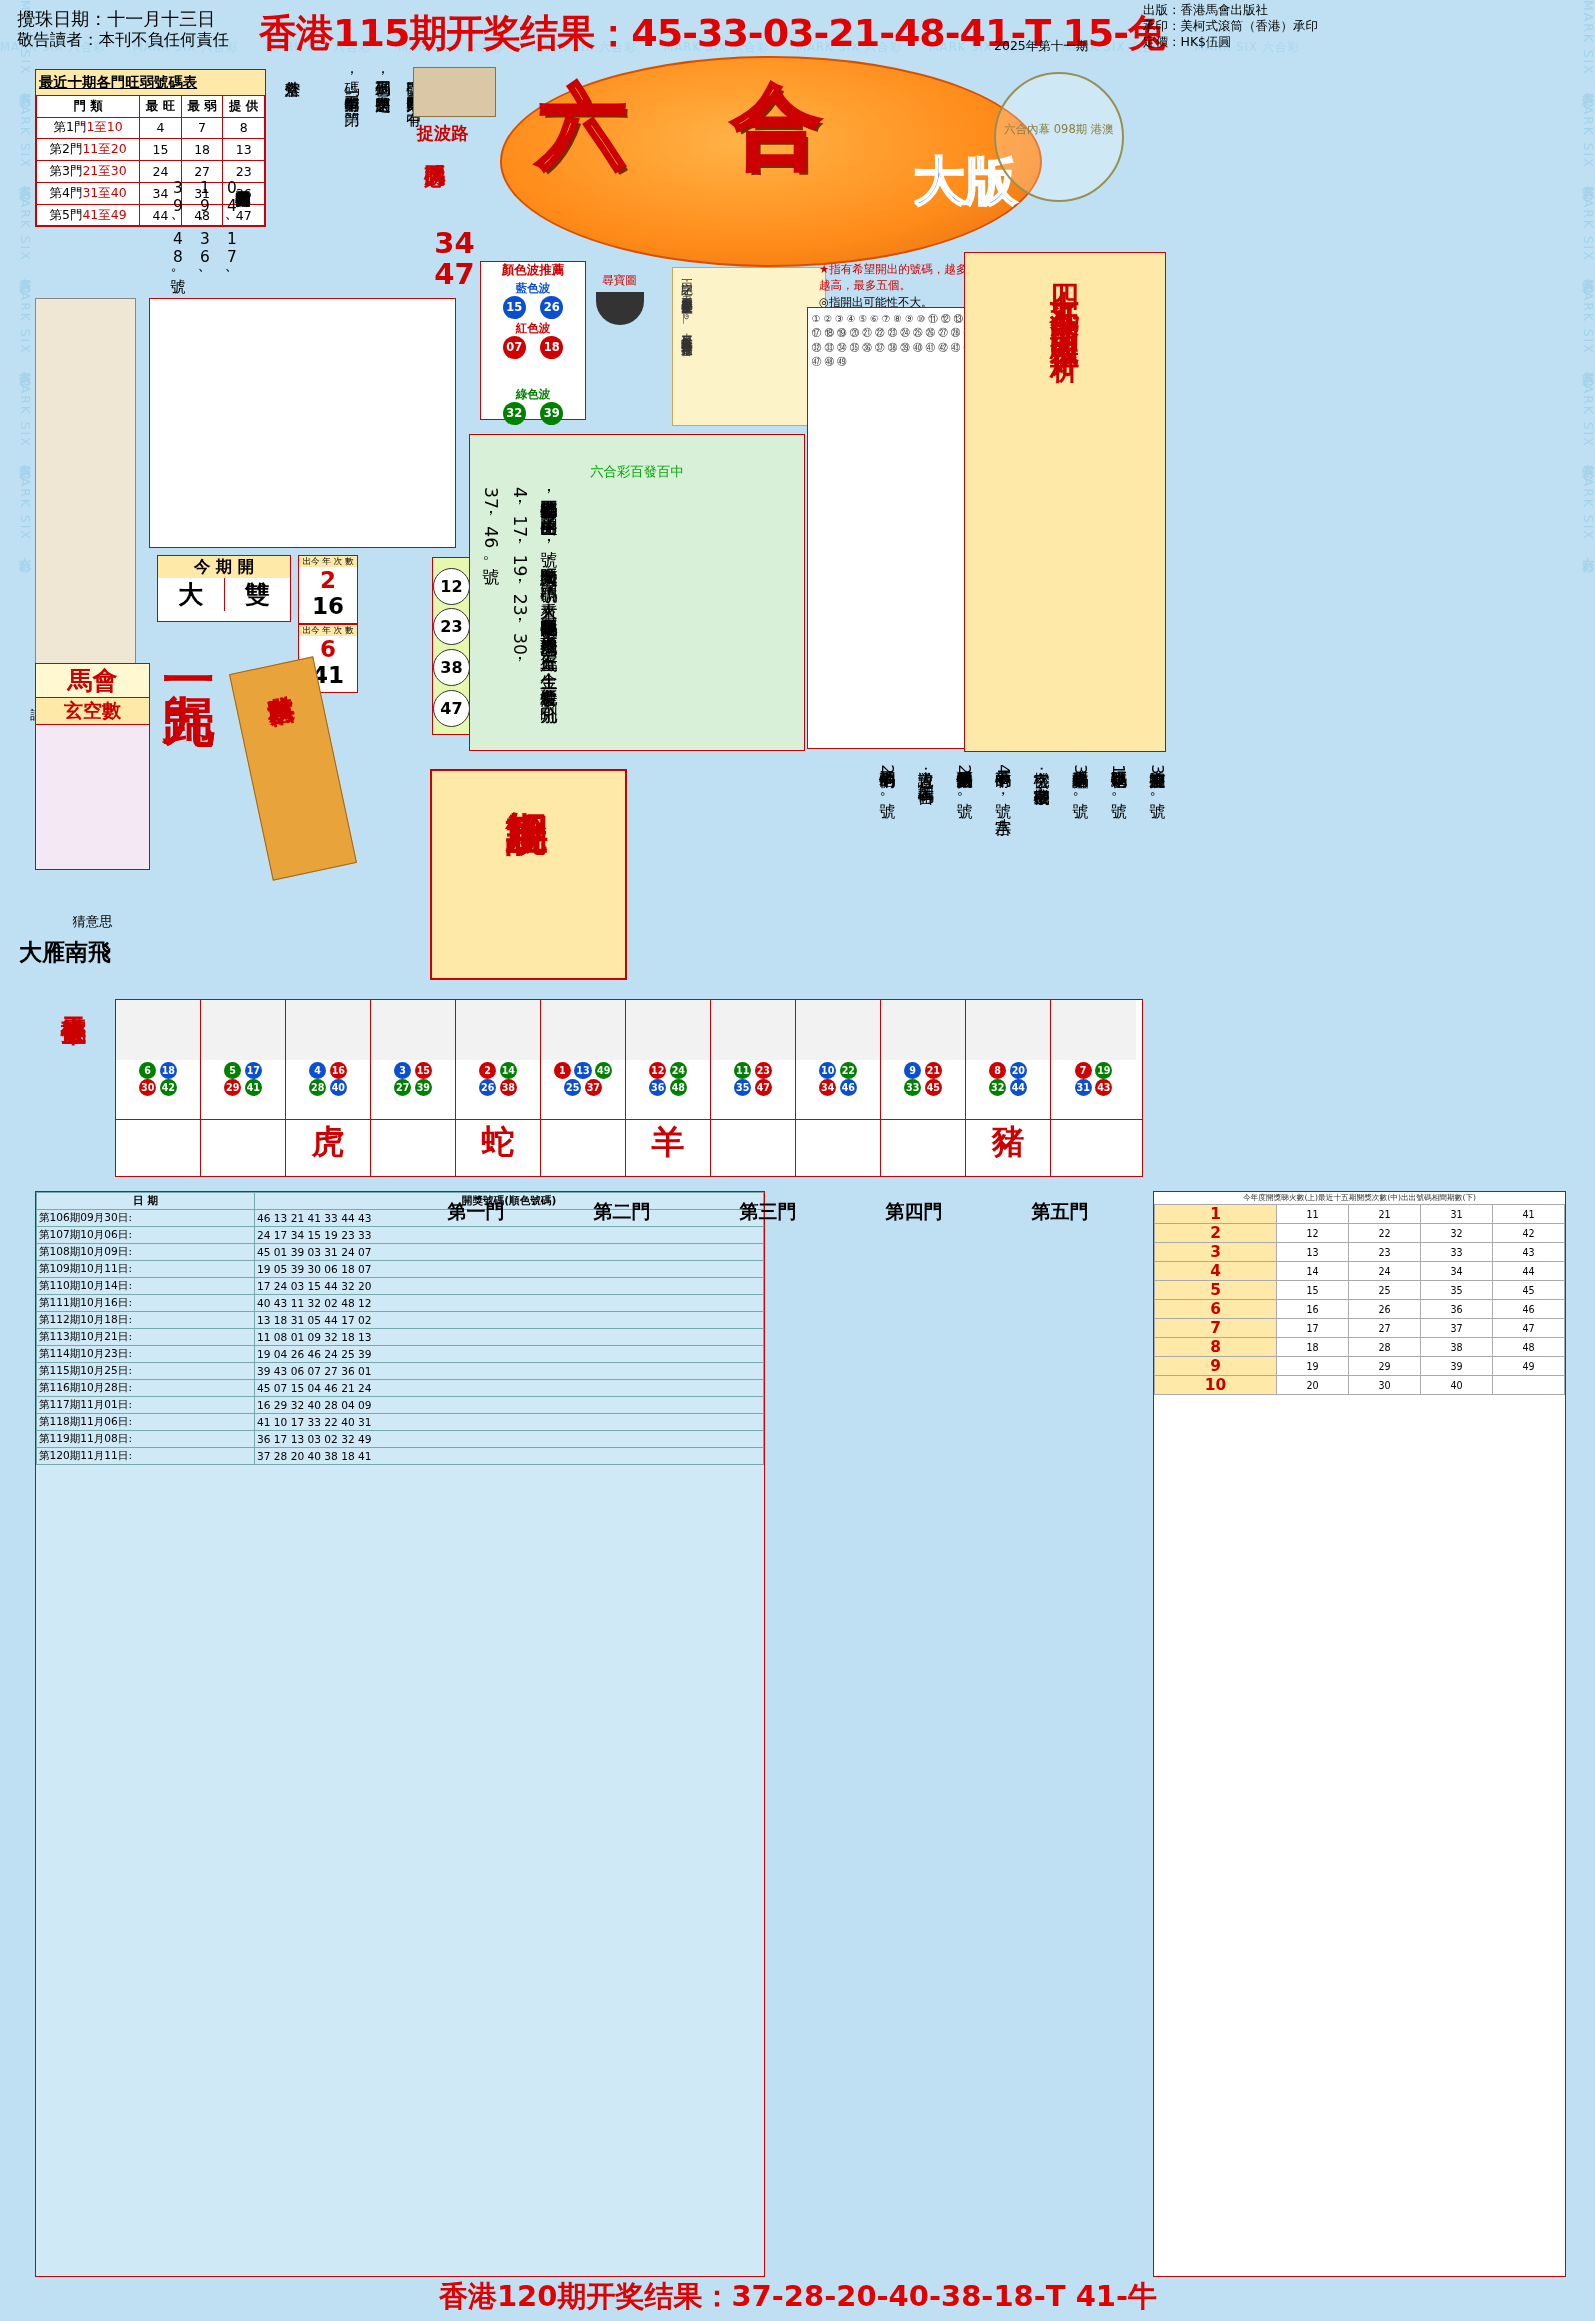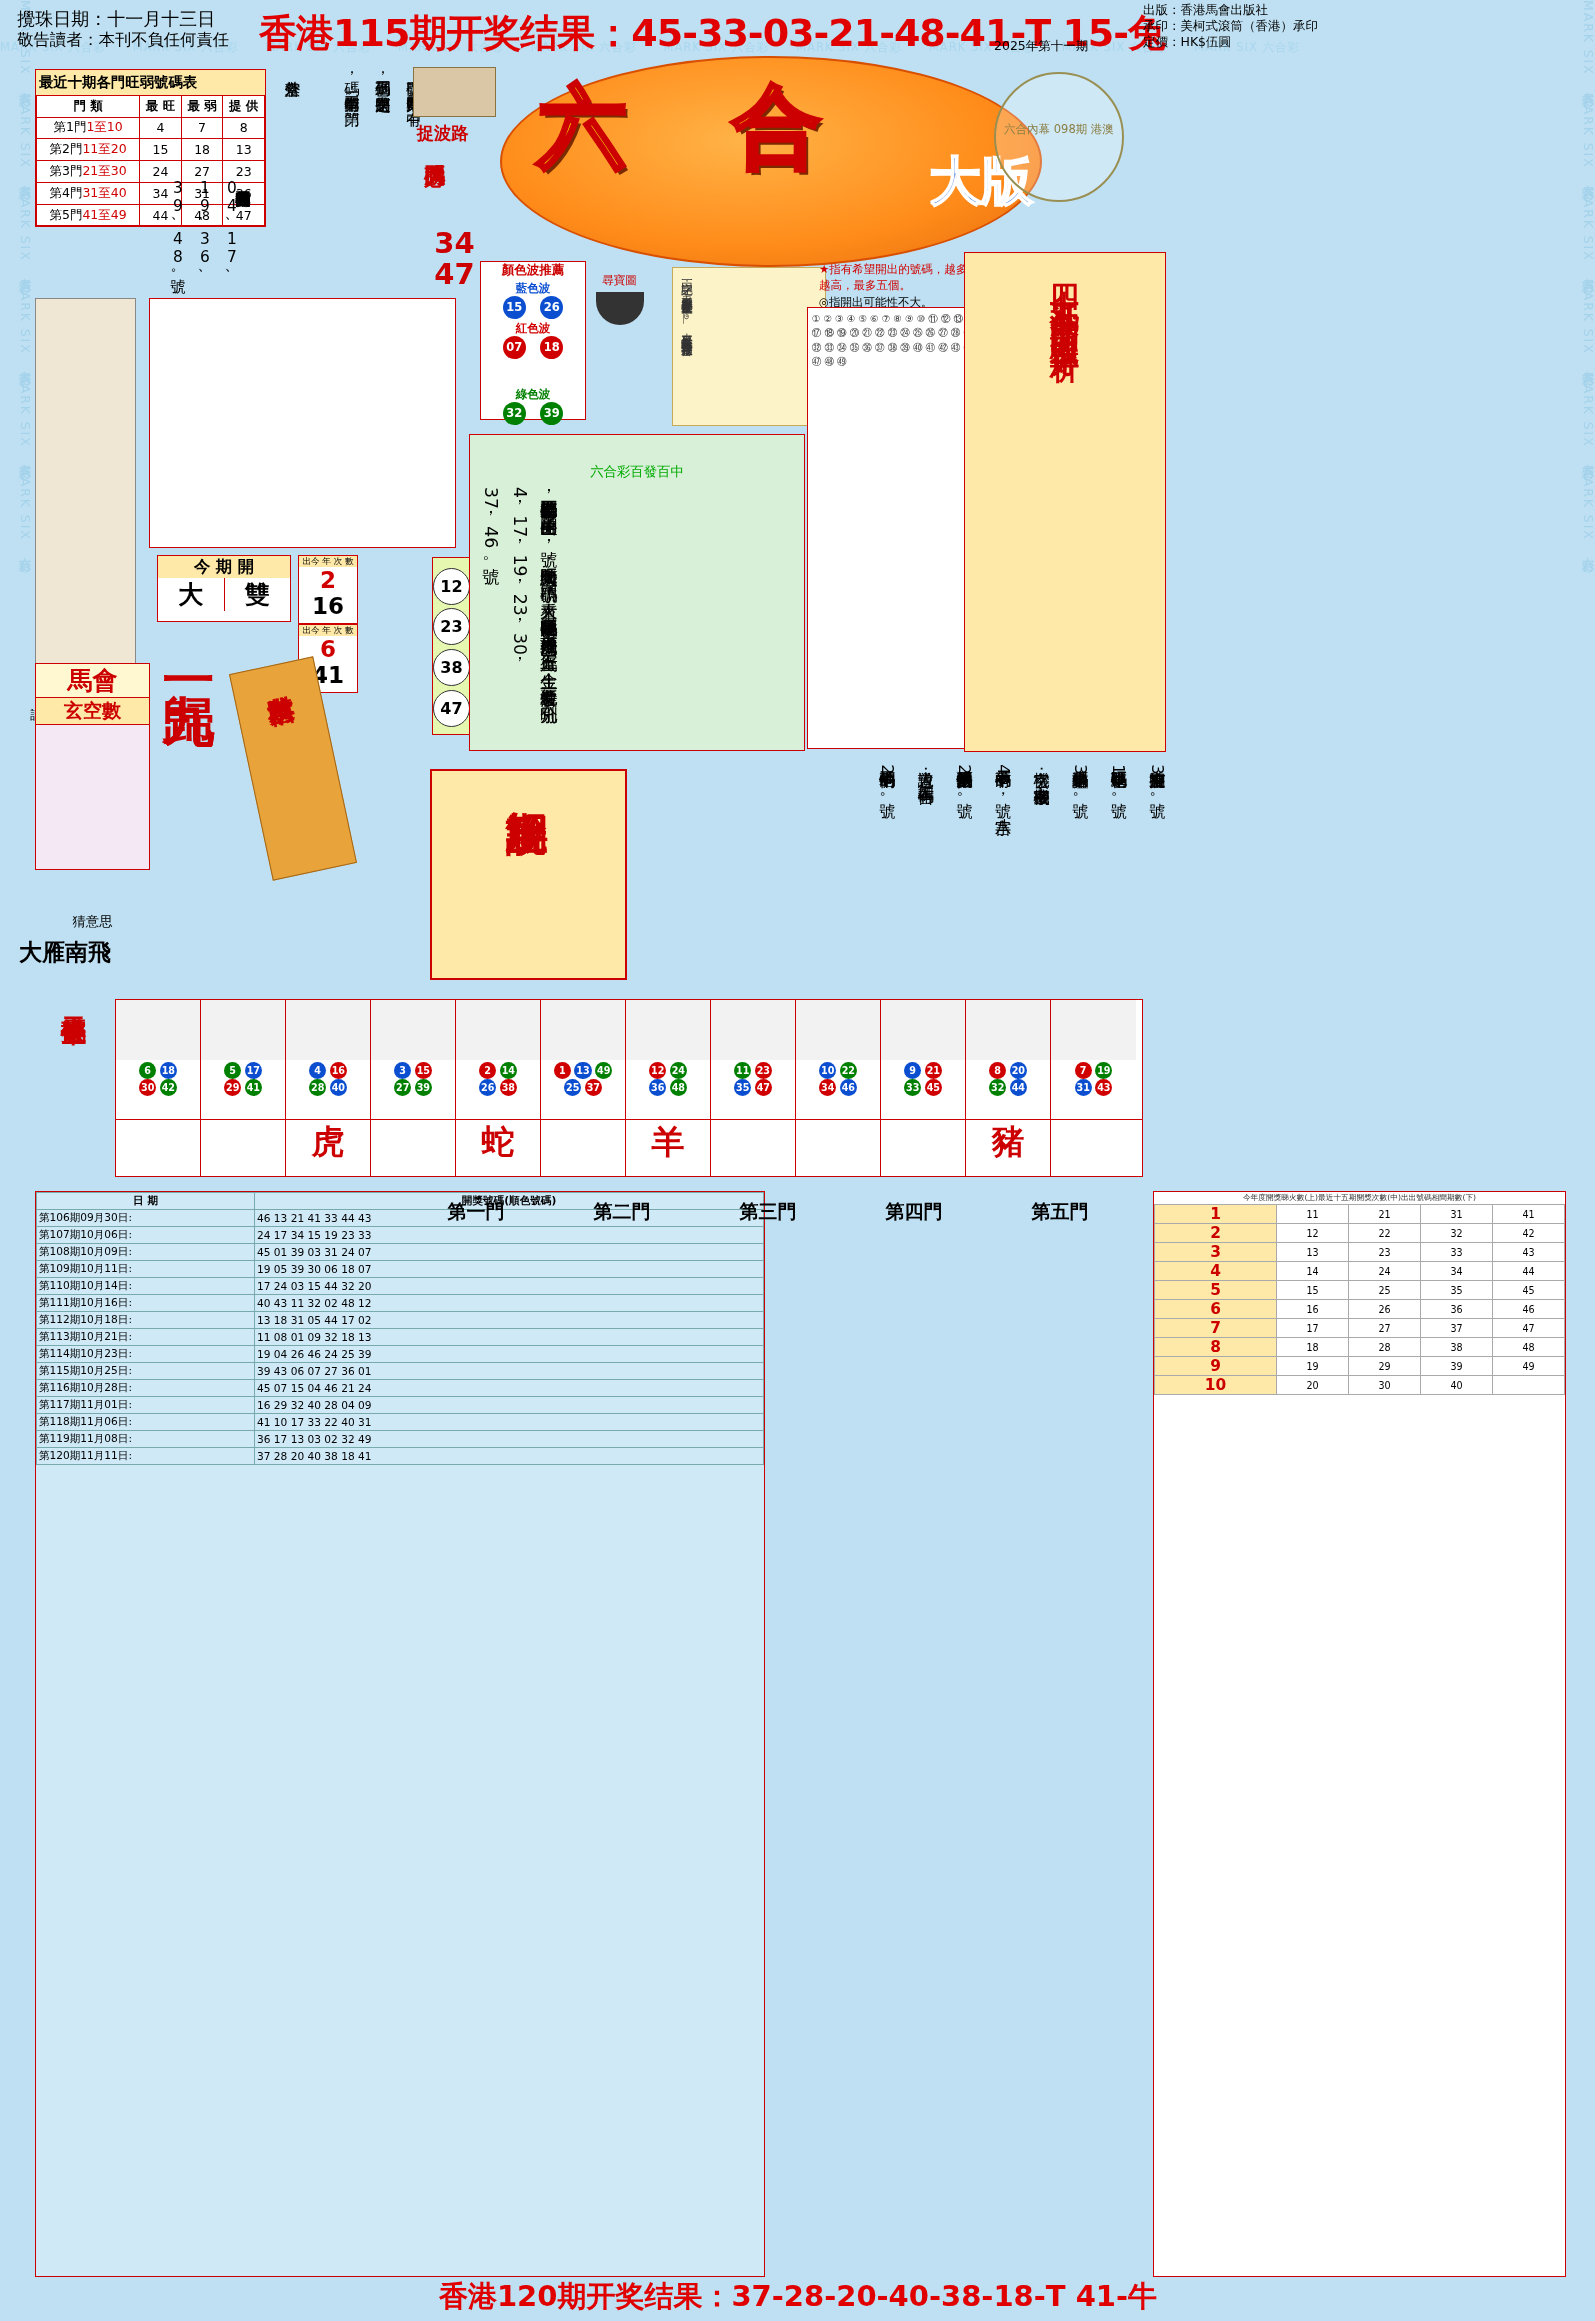--- a/index.html
+++ b/index.html
@@ -25,35 +25,35 @@
   #topbar{left:0;top:0;width:1596px;height:58px;}
   #date-line{left:17.3px;top:7px;font-size:18px;color:#000;}
   #announce-line{left:17.3px;top:29px;font-size:16.3px;color:#000;}
   #pub-line{left:1143px;top:1.9px;font-size:12.5px;color:#000;line-height:16.3px;}
   #bigred{left:259px;top:7.7px;font-size:38px;font-weight:bold;color:#e00000;
     letter-spacing:-1px;white-space:nowrap;}
   
   #tbl-hotcold{left:35px;top:69px;width:231px;border:1.9px solid #c00;background:#fff;}
   #tbl-hotcold table{width:100%;font-size:12.5px;}
   #tbl-hotcold th,#tbl-hotcold td{border:1px solid #c00;padding:1.9px 1px;text-align:center;}
-  #tbl-hotcold .cap{background:#ffe9a8;font-weight:bold;font-size:14.4px;padding:2.9px;}
+  #tbl-hotcold .cap{background:#ffe9a8;font-weight:bold;font-size:14.4px;padding:2.9px;text-decoration:underline;}
   
   .vtext{writing-mode:vertical-rl;text-orientation:upright;font-size:15.4px;line-height:27px;color:#000;}
   
   #catch-wave{left:413px;top:67px;width:83px;height:221px;}
   
   #logo{left:500px;top:56px;width:576px;height:221px;}
   #logo .oval{position:absolute;left:0;top:0;width:538px;height:207px;border-radius:50%;
      background:radial-gradient(ellipse at 45% 40%,#ffb347 0%,#ff8c1a 60%,#e4690b 100%);
      border:2.9px solid #d94f00;}
   #logo .t1{position:absolute;left:38px;top:11.5px;font-size:88px;font-weight:bold;color:#ffe600;
      -webkit-text-stroke:3.8px #c00;text-shadow:3.8px 3.8px 0 #7a2b00;letter-spacing:38px;}
   #logo .t2{position:absolute;left:58px;top:113px;font-size:60px;font-weight:bold;color:#ffe600;
      -webkit-text-stroke:2.9px #c00;text-shadow:2.9px 2.9px 0 #7a2b00;letter-spacing:11.5px;}
-  #logo .big-ver{position:absolute;left:413px;top:91px;font-size:52px;font-weight:bold;color:#1f5fd0;margin-left:16px;
+  #logo .big-ver{position:absolute;left:413px;top:91px;font-size:52px;font-weight:bold;color:#1f5fd0;
      -webkit-text-stroke:1.9px #fff;}
   #stamp{left:994px;top:72px;width:130px;height:130px;border-radius:50%;
      border:2.9px solid #9a8f52;color:#8a7f45;font-size:11.5px;text-align:center;
      background:rgba(255,255,255,.25);}
   
   #colorwave{left:480px;top:261px;width:106px;height:159px;border:1.9px solid #c00;background:#fff;}
   #colorwave .cw-h{font-size:12.5px;font-weight:bold;color:#c00;text-align:center;}
   #colorwave .row{margin-top:1.9px;text-align:center;}
   #treasure{left:588px;top:273px;width:63px;height:67px;font-size:11.5px;color:#c00;text-align:center;}
   

